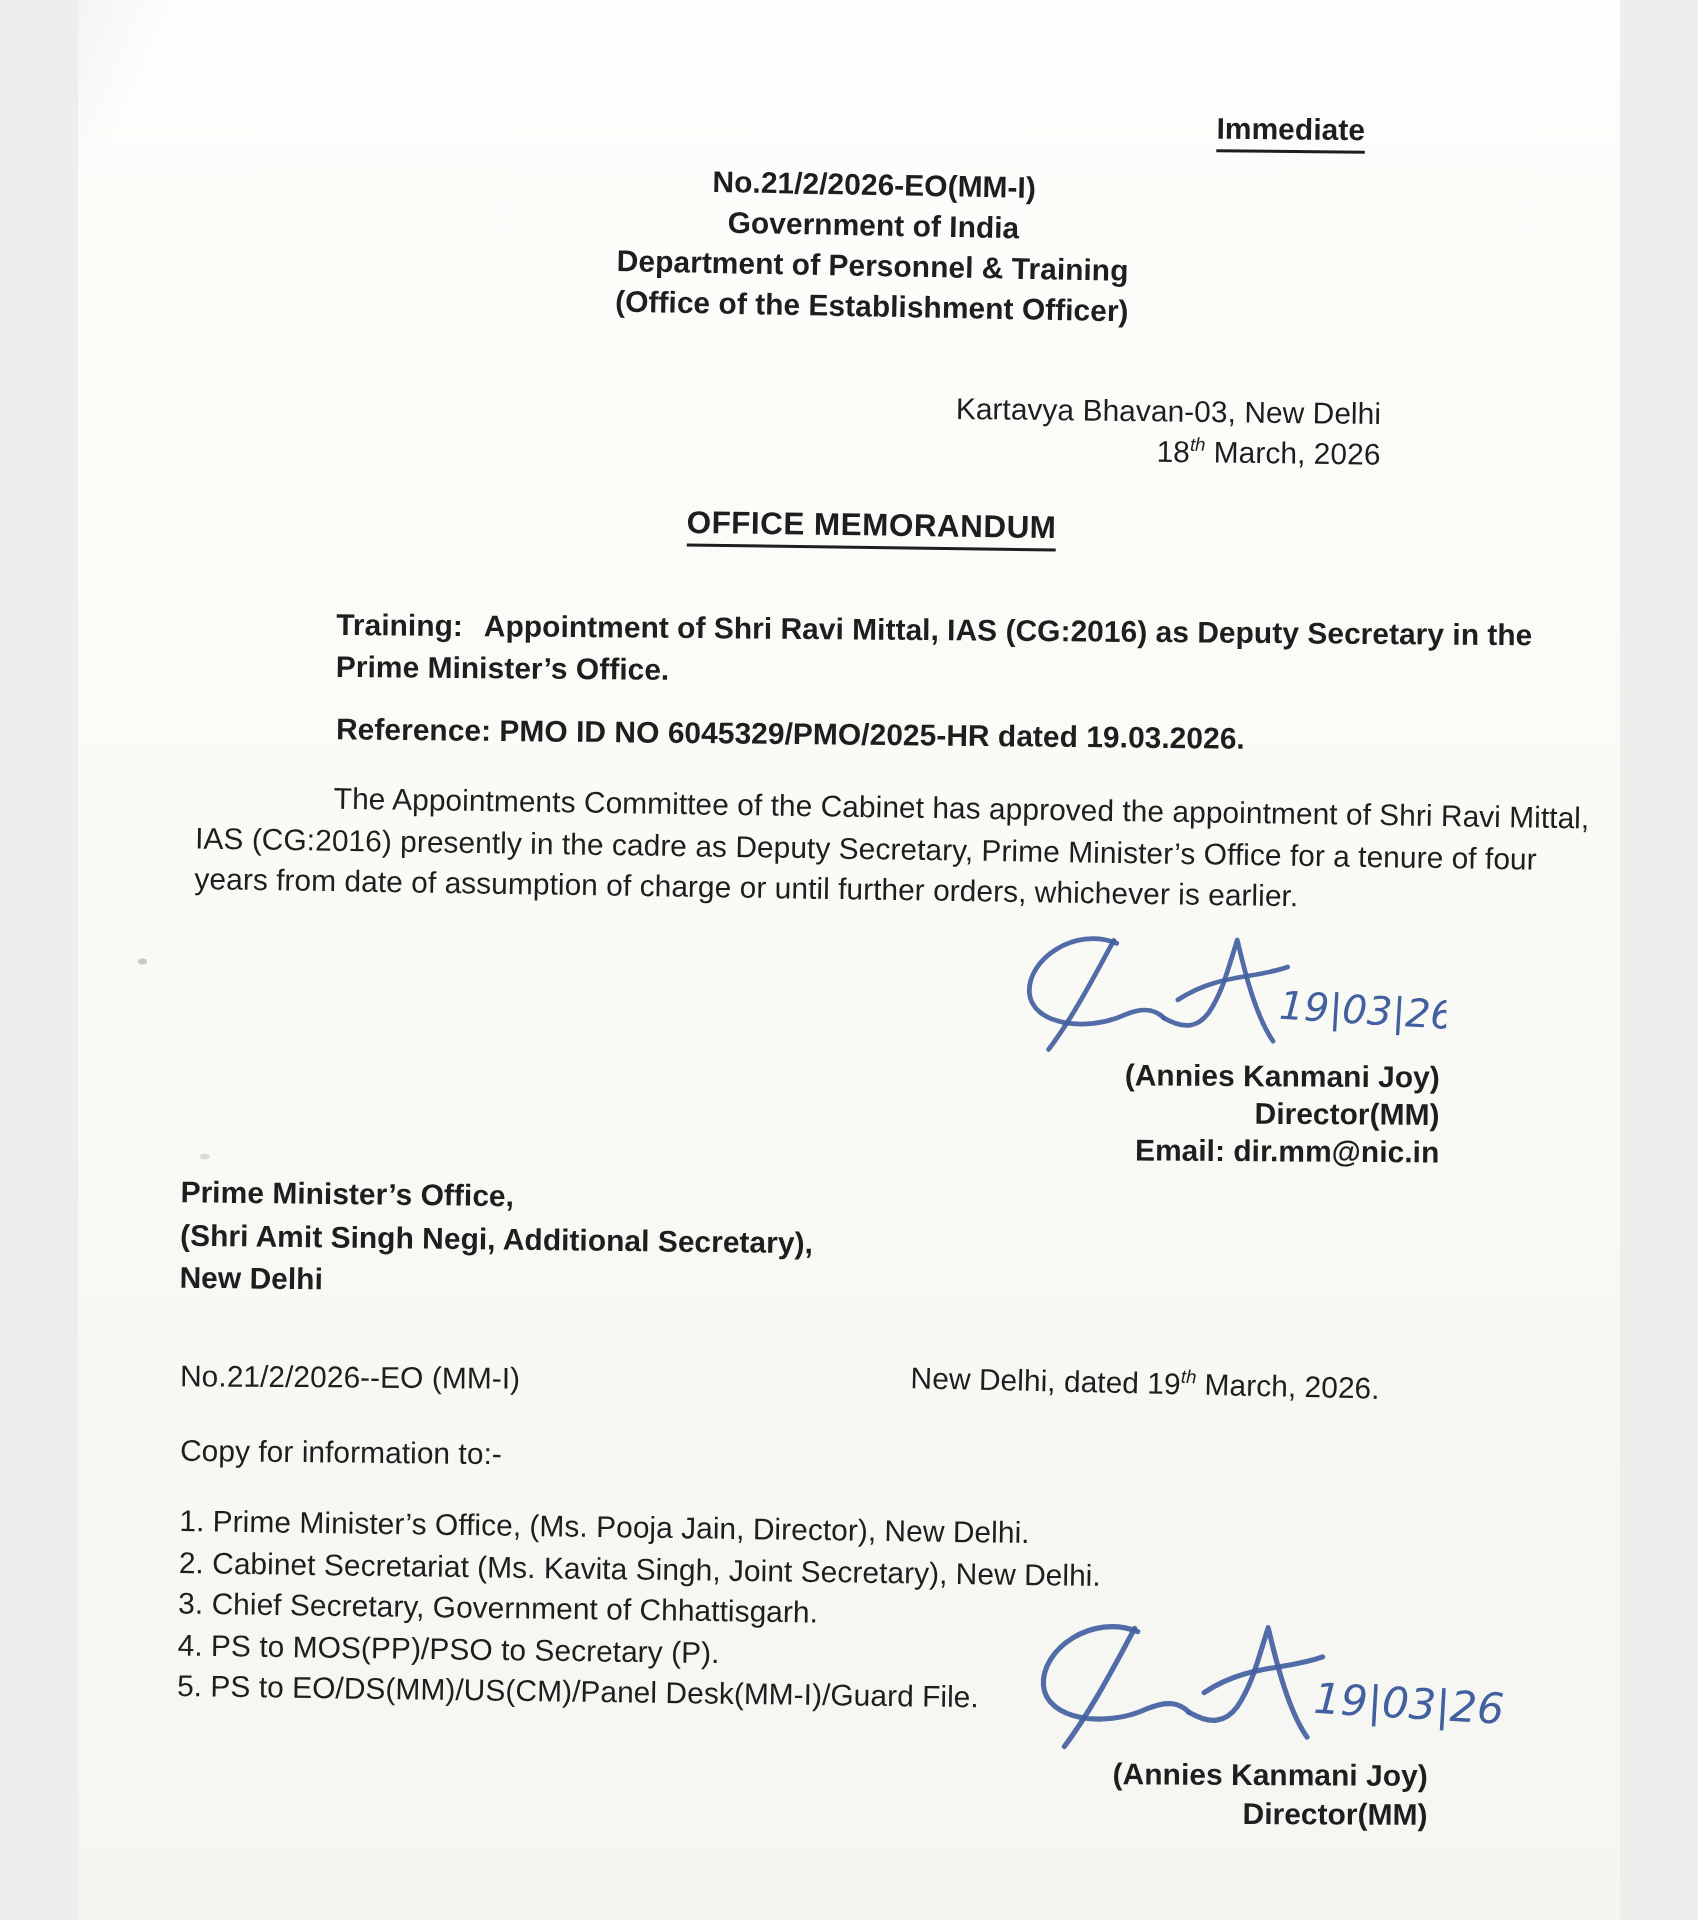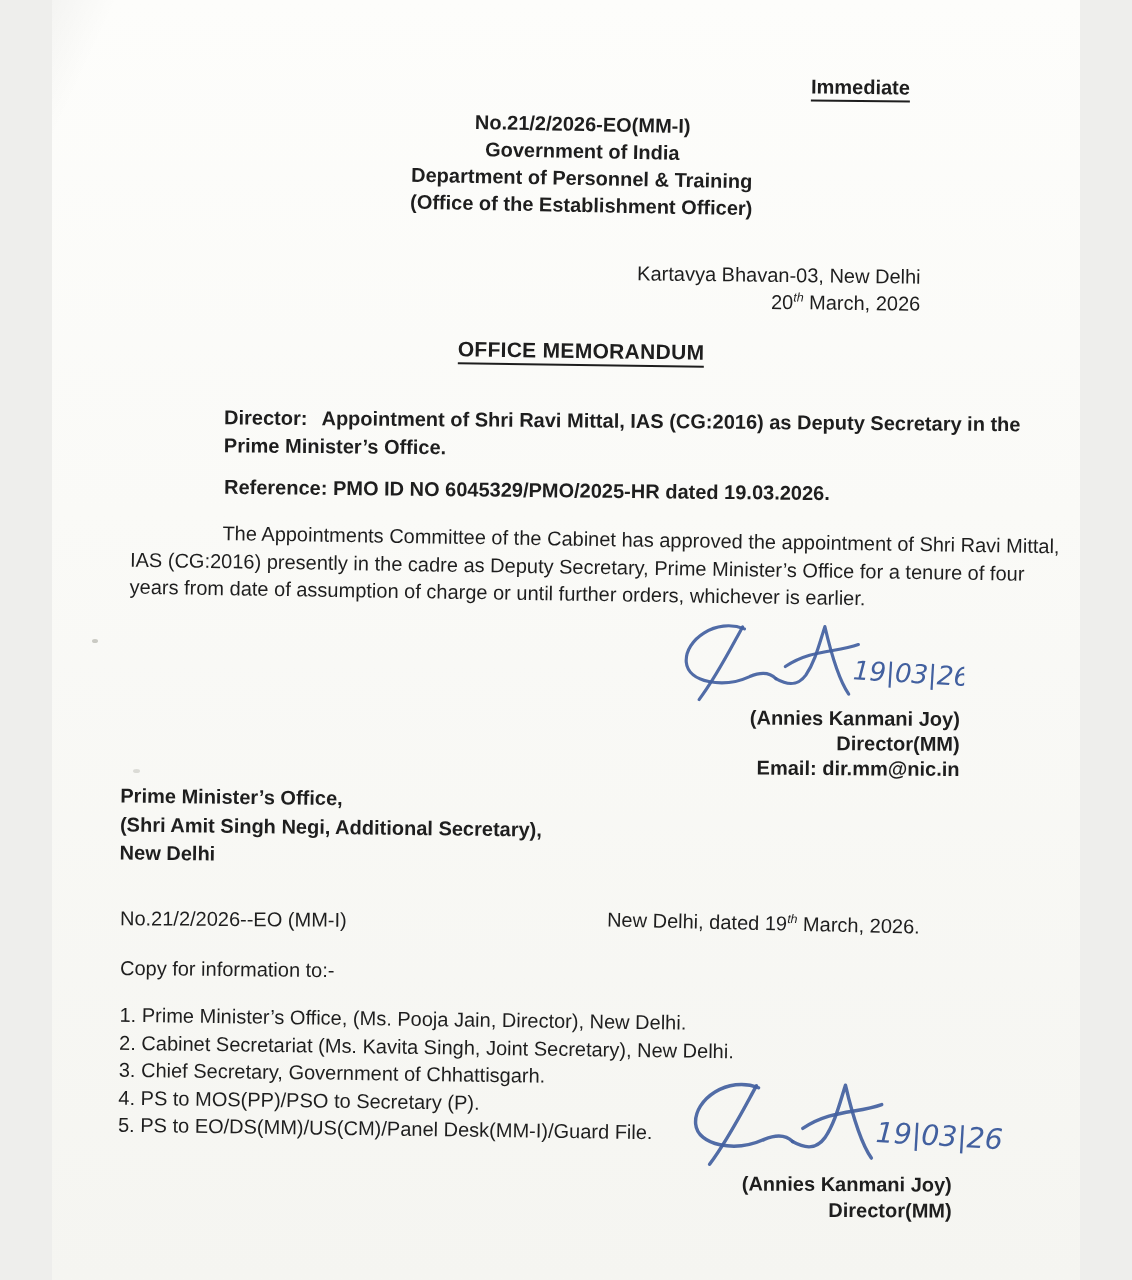--- a/index.html
+++ b/index.html
@@ -65,26 +65,26 @@
 
   <div class="abs letterhead">
     <div>No.21/2/2026-EO(MM-I)</div>
     <div>Government of India</div>
     <div>Department of Personnel &amp; Training</div>
     <div>(Office of the Establishment Officer)</div>
   </div>
 
   <div class="abs place-date">
     <div>Kartavya Bhavan-03, New Delhi</div>
-    <div><span>20</span><sup>th</sup><span> March, 2026</span></div>
+    <div><span>18</span><sup>th</sup><span> March, 2026</span></div>
   </div>
 
   <div class="abs memo-title"><span class="u-line">OFFICE MEMORANDUM</span></div>
 
-  <p class="abs subject"><span class="lbl">Director:</span><span>Appointment of Shri Ravi Mittal, IAS (CG:2016)  as Deputy Secretary in the Prime Minister’s Office.</span></p>
+  <p class="abs subject"><span class="lbl">Training:</span><span>Appointment of Shri Ravi Mittal, IAS (CG:2016)  as Deputy Secretary in the Prime Minister’s Office.</span></p>
 
   <p class="abs reference b">Reference: PMO ID NO 6045329/PMO/2025-HR dated 19.03.2026.</p>
 
   <p class="abs bodytext">The Appointments Committee of the Cabinet has approved the appointment of Shri Ravi Mittal, IAS (CG:2016) presently in the cadre as Deputy Secretary, Prime Minister’s Office for a tenure of four years from date of assumption of charge or until further orders, whichever is earlier.</p>
 
   <div class="abs sig-block sig1">
     <svg class="scribble" width="298" height="86" viewBox="0 0 300 92">
       <path d="M72,8 C60,30 44,62 26,86"></path>
       <path d="M74,10 C44,-2 10,22 12,46 C14,68 52,74 80,61 C94,55 102,57 108,63"></path>
       <path d="M108,63 C122,71 132,70 140,59 C150,44 154,26 160,7 C166,32 174,62 186,79"></path>

